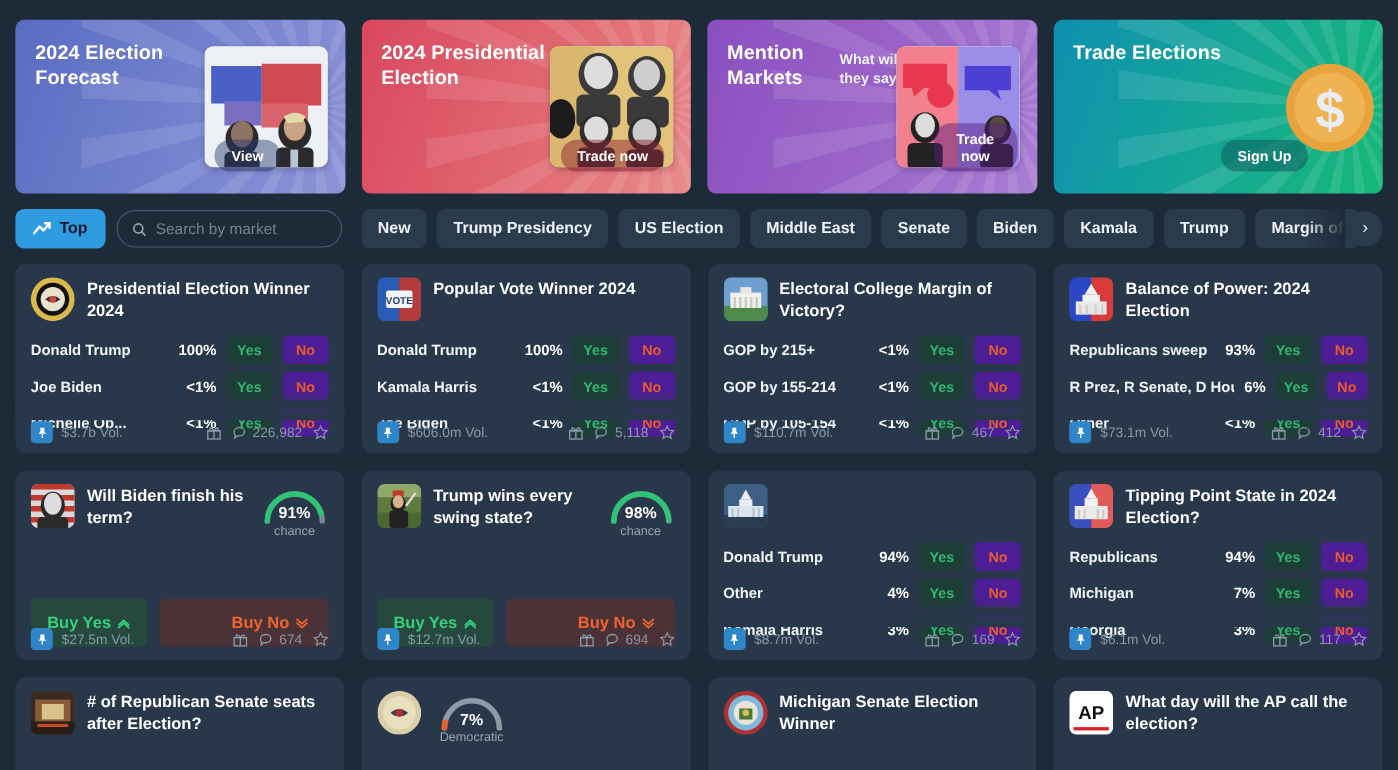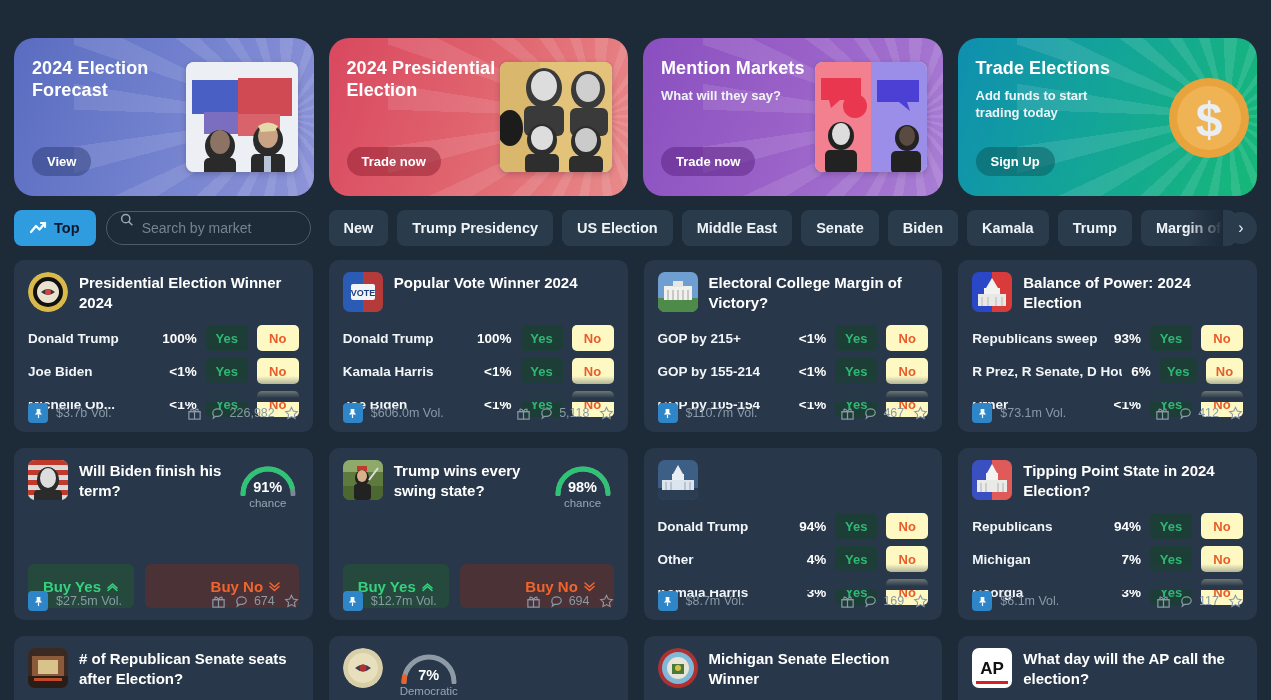--- a/index.html
+++ b/index.html
@@ -7,23 +7,23 @@
     width: 1271px; height: 700px;
     background: #1d2b39;
     font-family: "Liberation Sans", sans-serif;
     overflow: hidden;
   }
   .page { width: 1271px; height: 700px; padding: 18px 14px 0 14px; position: relative; }
 
   
   .banners { display: flex; gap: 15px; }
   .banner {
-    flex: 1 1 0; height: 158px; border-radius: 20px;
+    flex: 1 1 0; height: 158px; border-radius: 8px;
     position: relative; overflow: hidden; padding: 20px 18px;
-    display: flex; flex-direction: column; cursor: pointer; margin-top: 20px;
+    display: flex; cursor: pointer;
   }
   .banner .rays {
     position: absolute; inset: -40% -10% -40% 20%;
     background:
       repeating-conic-gradient(from 0deg at 78% 50%,
         rgba(255,255,255,.10) 0deg 7deg, rgba(255,255,255,0) 7deg 17deg);
     pointer-events: none;
   }
   .b-title { font-size: 18px; font-weight: 700; color: #fff; line-height: 1.22; letter-spacing: .1px; position: relative; z-index: 2; max-width: 62%; }
   .b-sub { font-size: 13px; font-weight: 600; color: #f0f3f6; line-height: 1.3; margin-top: 8px; position: relative; z-index: 2; max-width: 55%; }
@@ -53,21 +53,21 @@
 
   
   .filterbar { display: flex; align-items: center; gap: 10px; margin-top: 14px; position: relative; }
   .top-btn {
     display: flex; align-items: center; gap: 7px;
     background: #2f9ce0; border: none; border-radius: 8px;
     padding: 0 16px; height: 36px; color: #0f172a; font-size: 14.5px; font-weight: 700;
     cursor: pointer; font-family: inherit; flex: none;
   }
   .search-wrap {
-    display: flex; gap: 9px;
+    display: flex; align-items: center; gap: 9px;
     border: 1px solid #4a5b6c; border-radius: 18px;
     height: 34px; width: 205px; padding: 0 13px; flex: none; background: transparent;
   }
   .search-wrap input {
     background: transparent; border: none; outline: none;
     color: #e6edf3; font-size: 14px; font-family: inherit; width: 100%;
   }
   .search-wrap input::placeholder { color: #75838f; }
   .chips { display: flex; gap: 9px; overflow: hidden; flex: 1 1 auto; margin-left: 8px; }
   .chip {
@@ -103,21 +103,21 @@
 
   .outcomes { margin-top: 13px; display: flex; flex-direction: column; gap: 7px; }
   .outcome { display: flex; align-items: center; gap: 9px; }
   .o-name { flex: 1 1 auto; font-size: 13.5px; font-weight: 700; color: #f2f6f9; white-space: nowrap; overflow: hidden; }
   .o-pct { font-size: 13.5px; font-weight: 700; color: #fff; white-space: nowrap; }
   .yes-btn, .no-btn {
     width: 42px; height: 26px; border: none; border-radius: 5px;
     font-size: 13px; font-weight: 700; cursor: pointer; font-family: inherit;
   }
   .yes-btn { background: #1d3e37; color: #2fb874; }
-  .no-btn  { background: #fef9c3; color: #e85c2b; }
+  .no-btn  { background: #4c1d95; color: #e85c2b; }
 
   .buy-row { margin-top: auto; margin-bottom: 12px; display: flex; gap: 11px; }
   .buy {
     flex: 1 1 0; height: 44px; border: none; border-radius: 6px;
     font-size: 15px; font-weight: 700; cursor: pointer; font-family: inherit;
     display: flex; align-items: center; justify-content: center; gap: 5px;
   }
   .buy.yes { background: #26493e; color: #35d17e; }
   .buy.no  { background: #4a3237; color: #f0652e; padding-left: 48px; }
 
@@ -226,21 +226,20 @@
               <rect x="76" y="89" width="30" height="23" rx="5"></rect>
             </g>
           <ellipse cx="92" cy="74" rx="8" ry="10" fill="#5a4a42"></ellipse>
         </svg>
       </div>
     </div>
 
     <div class="banner b4">
       <div class="rays"></div>
       <div class="b-title">Trade Elections</div>
-      <div class="b-sub">Add funds to start trading today</div>
       <button class="b-btn">Sign Up</button>
       <svg class="coin" viewBox="0 0 84 84">
         <circle cx="42" cy="42" r="40" fill="#e8a33d"></circle>
         <circle cx="42" cy="42" r="32" fill="#f0b354"></circle>
         <text x="42" y="60" font-size="48" font-weight="700" fill="#e8eef2" text-anchor="middle" font-family="Liberation Sans, sans-serif">$</text>
       </svg>
     </div>
   </div>
 
   <div class="filterbar">

